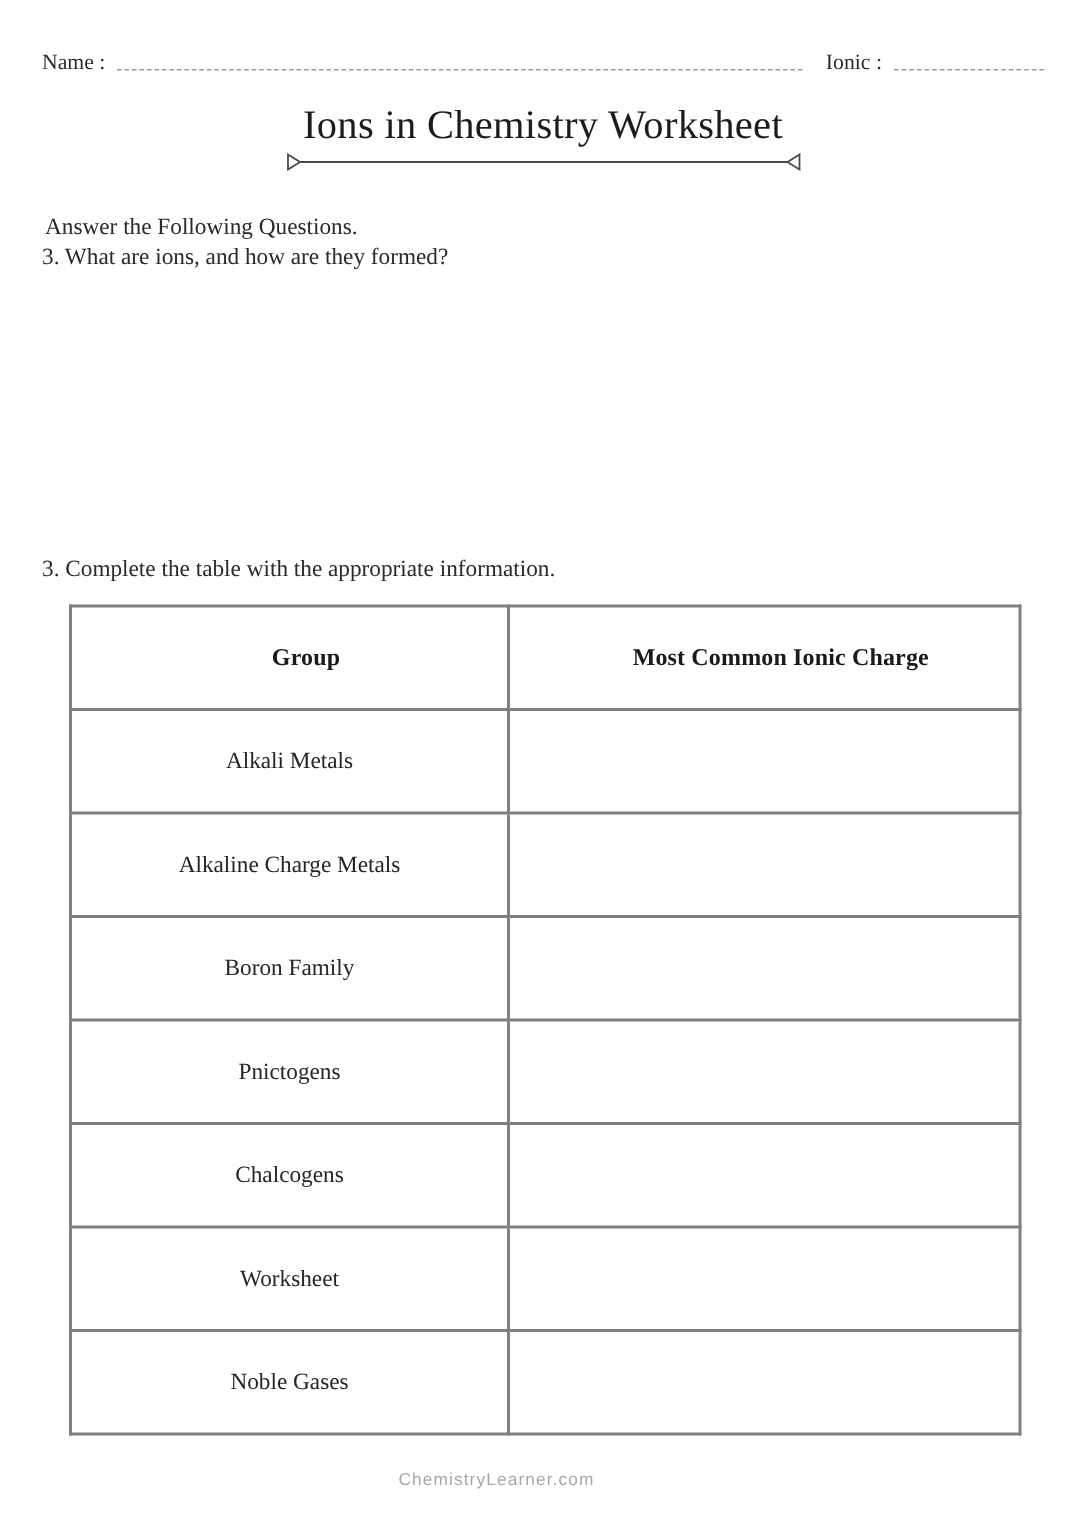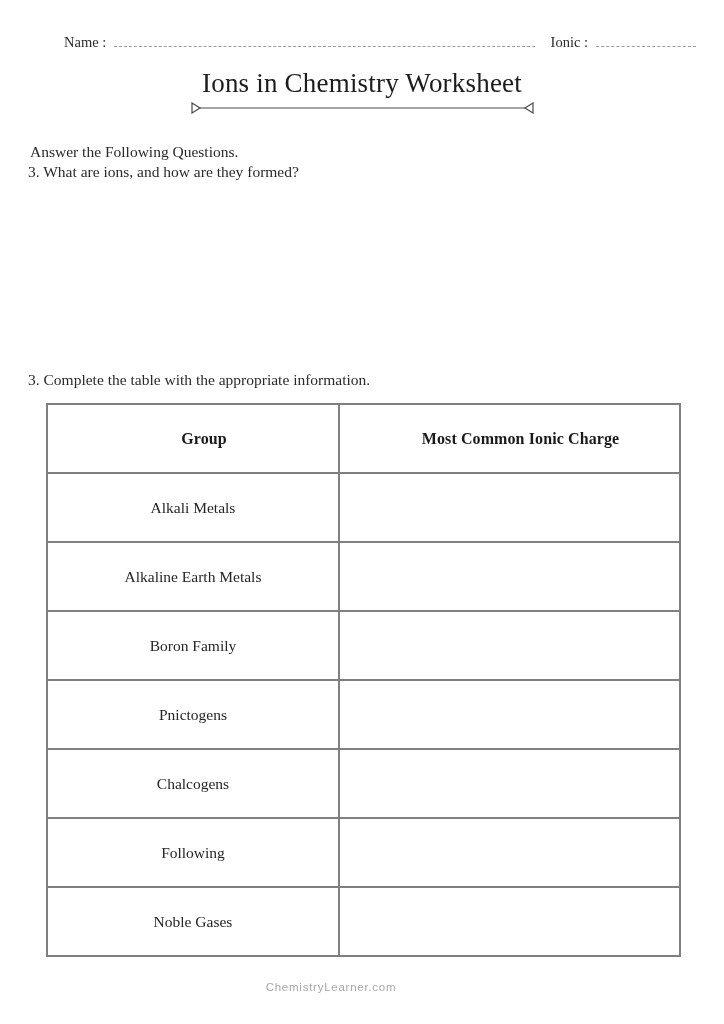--- a/index.html
+++ b/index.html
@@ -26,21 +26,20 @@
   .namedate {
     position: absolute;
     top: 28px;
     left: 28px;
     right: 28px;
     height: 22px;
     display: flex;
     align-items: flex-end;
     font-size: 14.5px;
     color: #2b2b2b;
-    margin-left: 36px;
   }
   .nd-label {
     white-space: nowrap;
     line-height: 1;
     padding-bottom: 1px;
   }
   .nd-rule {
     border-bottom: 1px dashed #9a9a9a;
     height: 1px;
     margin: 0 6px 3px 8px;
@@ -186,37 +185,37 @@
           <th>Group</th>
           <th>Most Common Ionic Charge</th>
         </tr>
       </thead>
       <tbody>
         <tr>
           <td>Alkali Metals</td>
           <td class="answer-cell"></td>
         </tr>
         <tr>
-          <td>Alkaline Earth Metals</td>
+          <td>Alkaline Charge Metals</td>
           <td class="answer-cell"></td>
         </tr>
         <tr>
           <td>Boron Family</td>
           <td class="answer-cell"></td>
         </tr>
         <tr>
           <td>Pnictogens</td>
           <td class="answer-cell"></td>
         </tr>
         <tr>
           <td>Chalcogens</td>
           <td class="answer-cell"></td>
         </tr>
         <tr>
-          <td>Following</td>
+          <td>Worksheet</td>
           <td class="answer-cell"></td>
         </tr>
         <tr>
           <td>Noble Gases</td>
           <td class="answer-cell"></td>
         </tr>
       </tbody>
     </table>
   </div>
 

